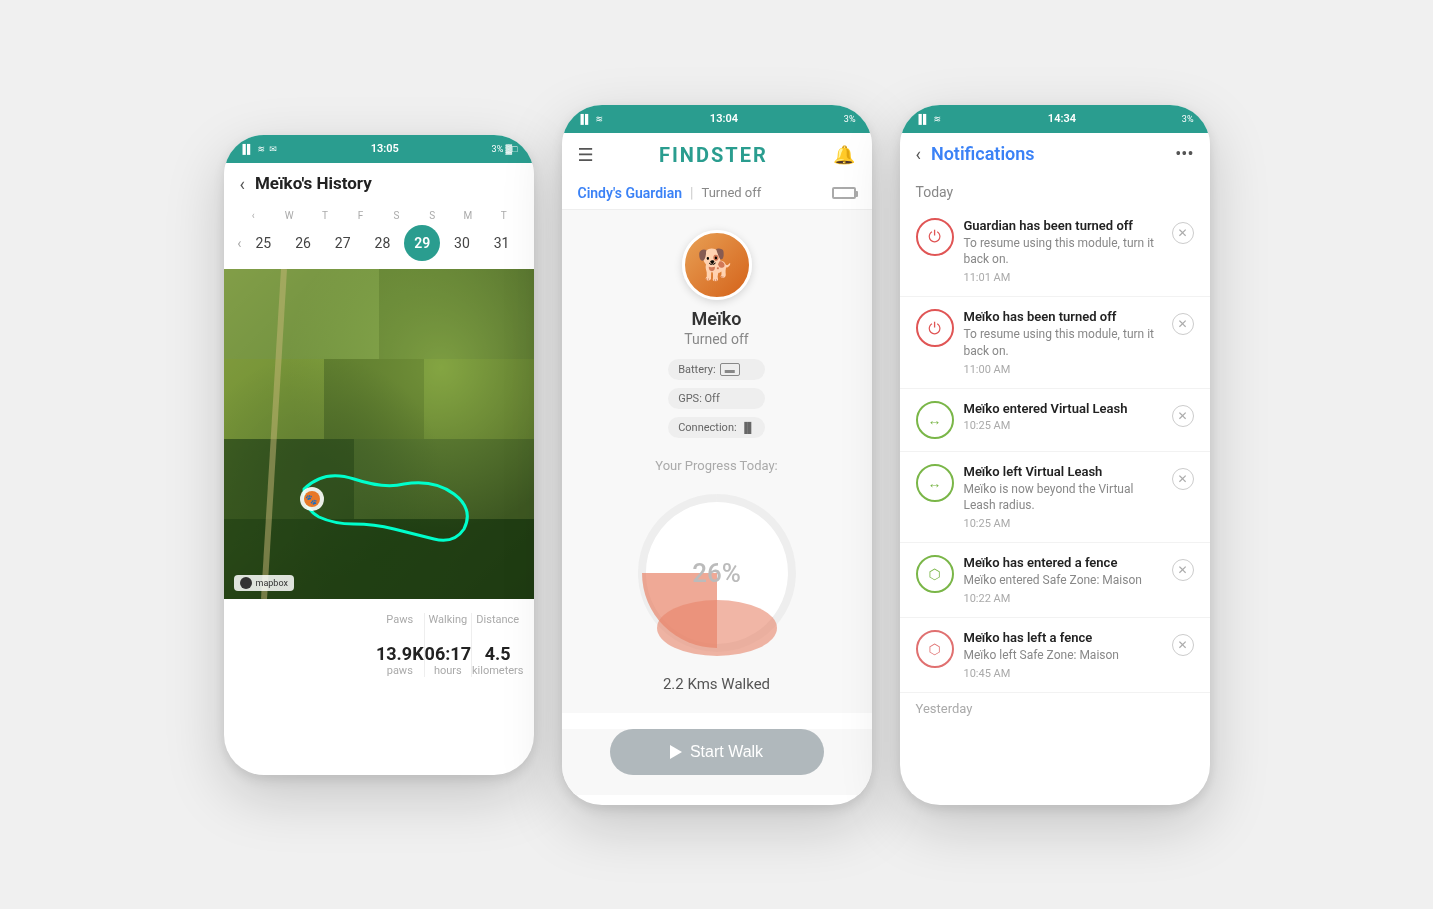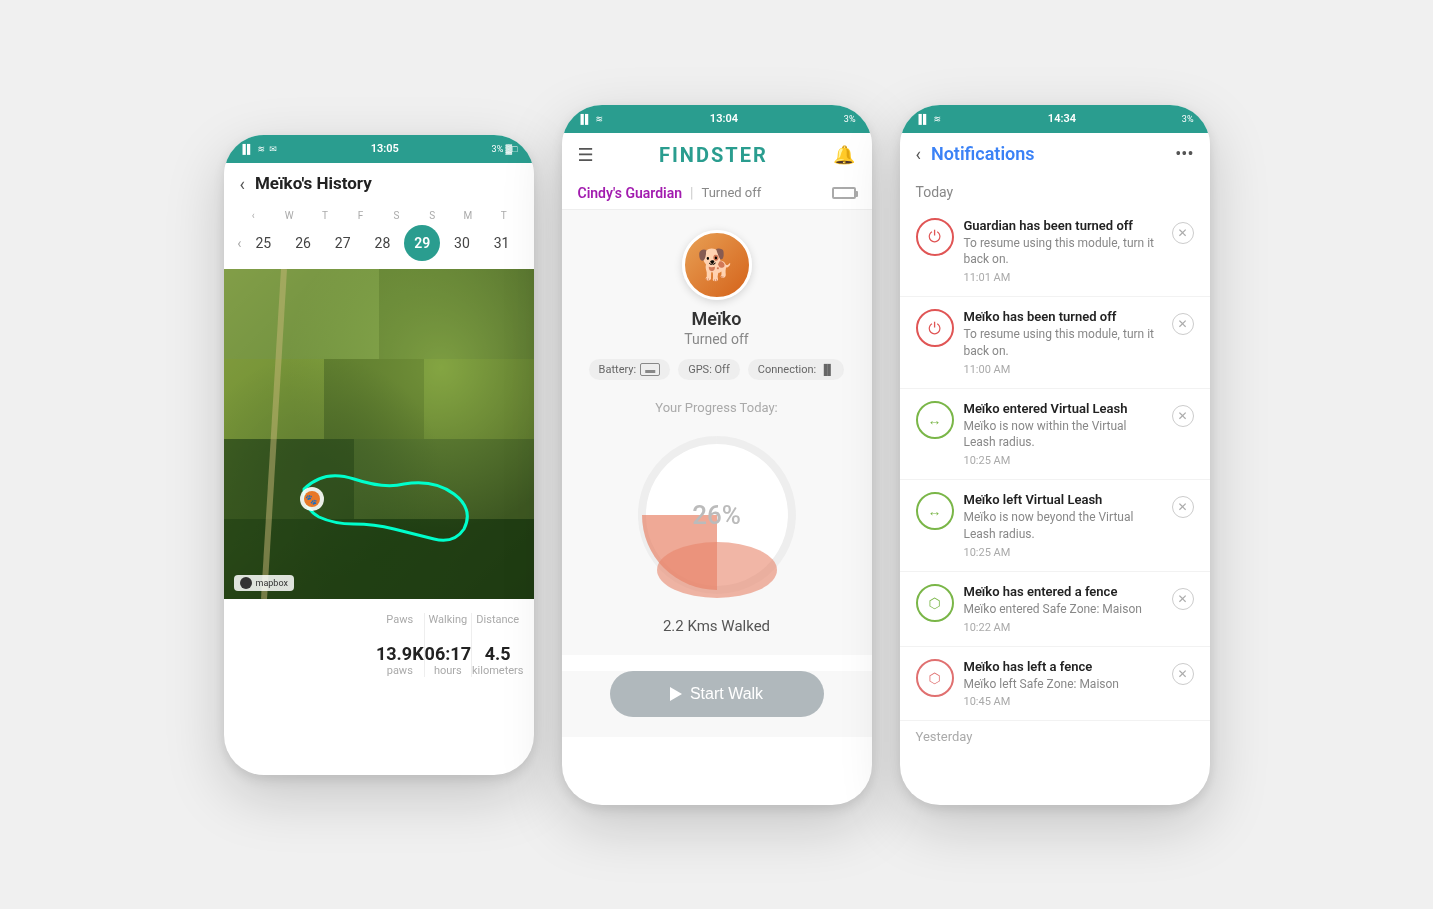--- a/index.html
+++ b/index.html
@@ -215,21 +215,21 @@
       display: flex;
       align-items: center;
       padding: 8px 16px;
       border-bottom: 1px solid #eee;
       gap: 8px;
       background: #fff;
     }
     .device-name {
       font-size: 14px;
       font-weight: 600;
-      color: #a21caf;
+      color: #3b82f6;
     }
     .device-separator {
       color: #ccc;
       font-size: 14px;
     }
     .device-status {
       font-size: 13px;
       color: #888;
     }
     .device-battery {
@@ -280,20 +280,21 @@
       font-size: 14px;
       color: #888;
       margin-top: 2px;
     }
     .device-pills {
       display: flex;
       gap: 8px;
       margin-top: 12px;
       flex-wrap: wrap;
       justify-content: center;
+      flex-direction: column;
     }
     .pill {
       background: #eee;
       border-radius: 20px;
       padding: 4px 10px;
       font-size: 11px;
       color: #666;
       display: flex;
       align-items: center;
       gap: 4px;
@@ -644,21 +645,20 @@
         </div>
         <div class="notif-dismiss">✕</div>
       </div>
 
       <div class="notif-item">
         <div class="notif-icon-wrap green">
           <span class="notif-icon-symbol green" style="font-size:14px;">↔</span>
         </div>
         <div class="notif-content">
           <div class="notif-title">Meïko entered Virtual Leash</div>
-          <div class="notif-desc">Meïko is now within the Virtual Leash radius.</div>
           <div class="notif-time">10:25 AM</div>
         </div>
         <div class="notif-dismiss">✕</div>
       </div>
 
       <div class="notif-item">
         <div class="notif-icon-wrap green">
           <span class="notif-icon-symbol green" style="font-size:14px;">↔</span>
         </div>
         <div class="notif-content">

